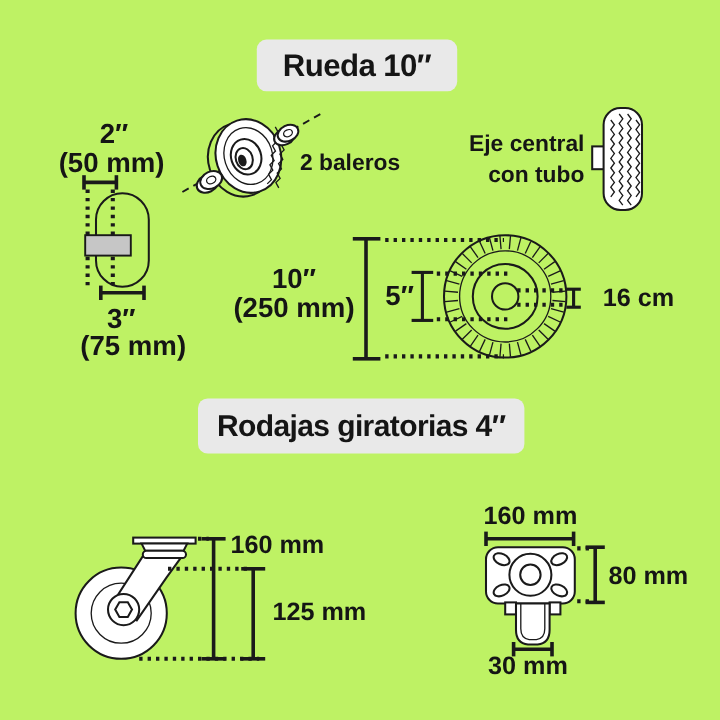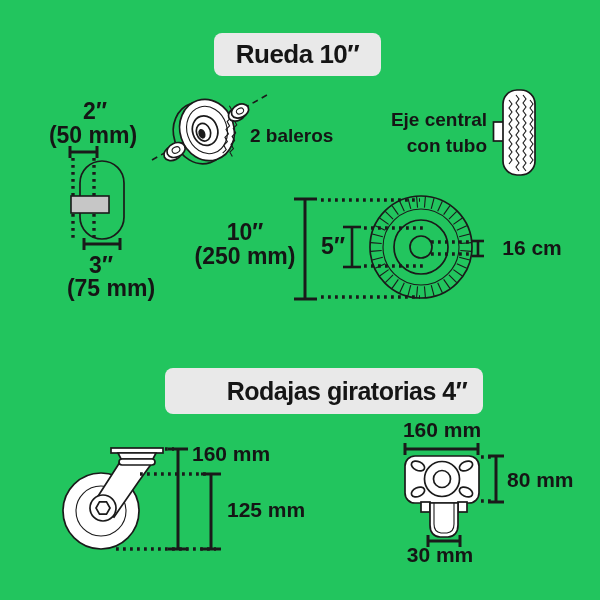--- a/index.html
+++ b/index.html
@@ -1,21 +1,21 @@
 <!DOCTYPE html>
 <html><head>
 <meta charset="utf-8">
 <style>
   html,body{margin:0;padding:0;background:#fff;}
-  #stage{position:relative;width:600px;height:600px;background:#22c55e;overflow:hidden;
+  #stage{position:relative;width:600px;height:600px;background:#bef264;overflow:hidden;
          font-family:"Liberation Sans","DejaVu Sans",sans-serif;}
   .hdr{position:absolute;background:#e9e9e9;border-radius:8px;display:flex;align-items:center;
        justify-content:center;font-weight:bold;color:#151515;letter-spacing:-0.5px;}
   #hdr1{left:214px;top:33px;width:167px;height:43px;font-size:26px;}
-  #hdr2{left:165px;top:368px;width:272px;height:46px;font-size:25px;padding-left:46px;}
+  #hdr2{left:165px;top:332px;width:272px;height:46px;font-size:25px;}
   svg{position:absolute;left:0;top:0;}
   .ln  {fill:none;stroke:#1a1a1a;stroke-width:1.7;}
   .ln1 {fill:none;stroke:#1a1a1a;stroke-width:1.1;}
   .lnw {fill:#ffffff;stroke:#1a1a1a;stroke-width:1.7;}
   .dim {stroke:#1a1a1a;stroke-width:3;fill:none;}
   .dim2{stroke:#1a1a1a;stroke-width:2.6;fill:none;}
   .dots{stroke:#1a1a1a;stroke-width:3.4;stroke-dasharray:2.8 4.2;fill:none;}
   .dash{stroke:#1a1a1a;stroke-width:1.6;stroke-dasharray:6 4.5;fill:none;}
   .grayfill{fill:#c6c6c6;stroke:#1a1a1a;stroke-width:1.6;}
   text{font-family:"Liberation Sans","DejaVu Sans",sans-serif;font-weight:bold;fill:#151515;}

